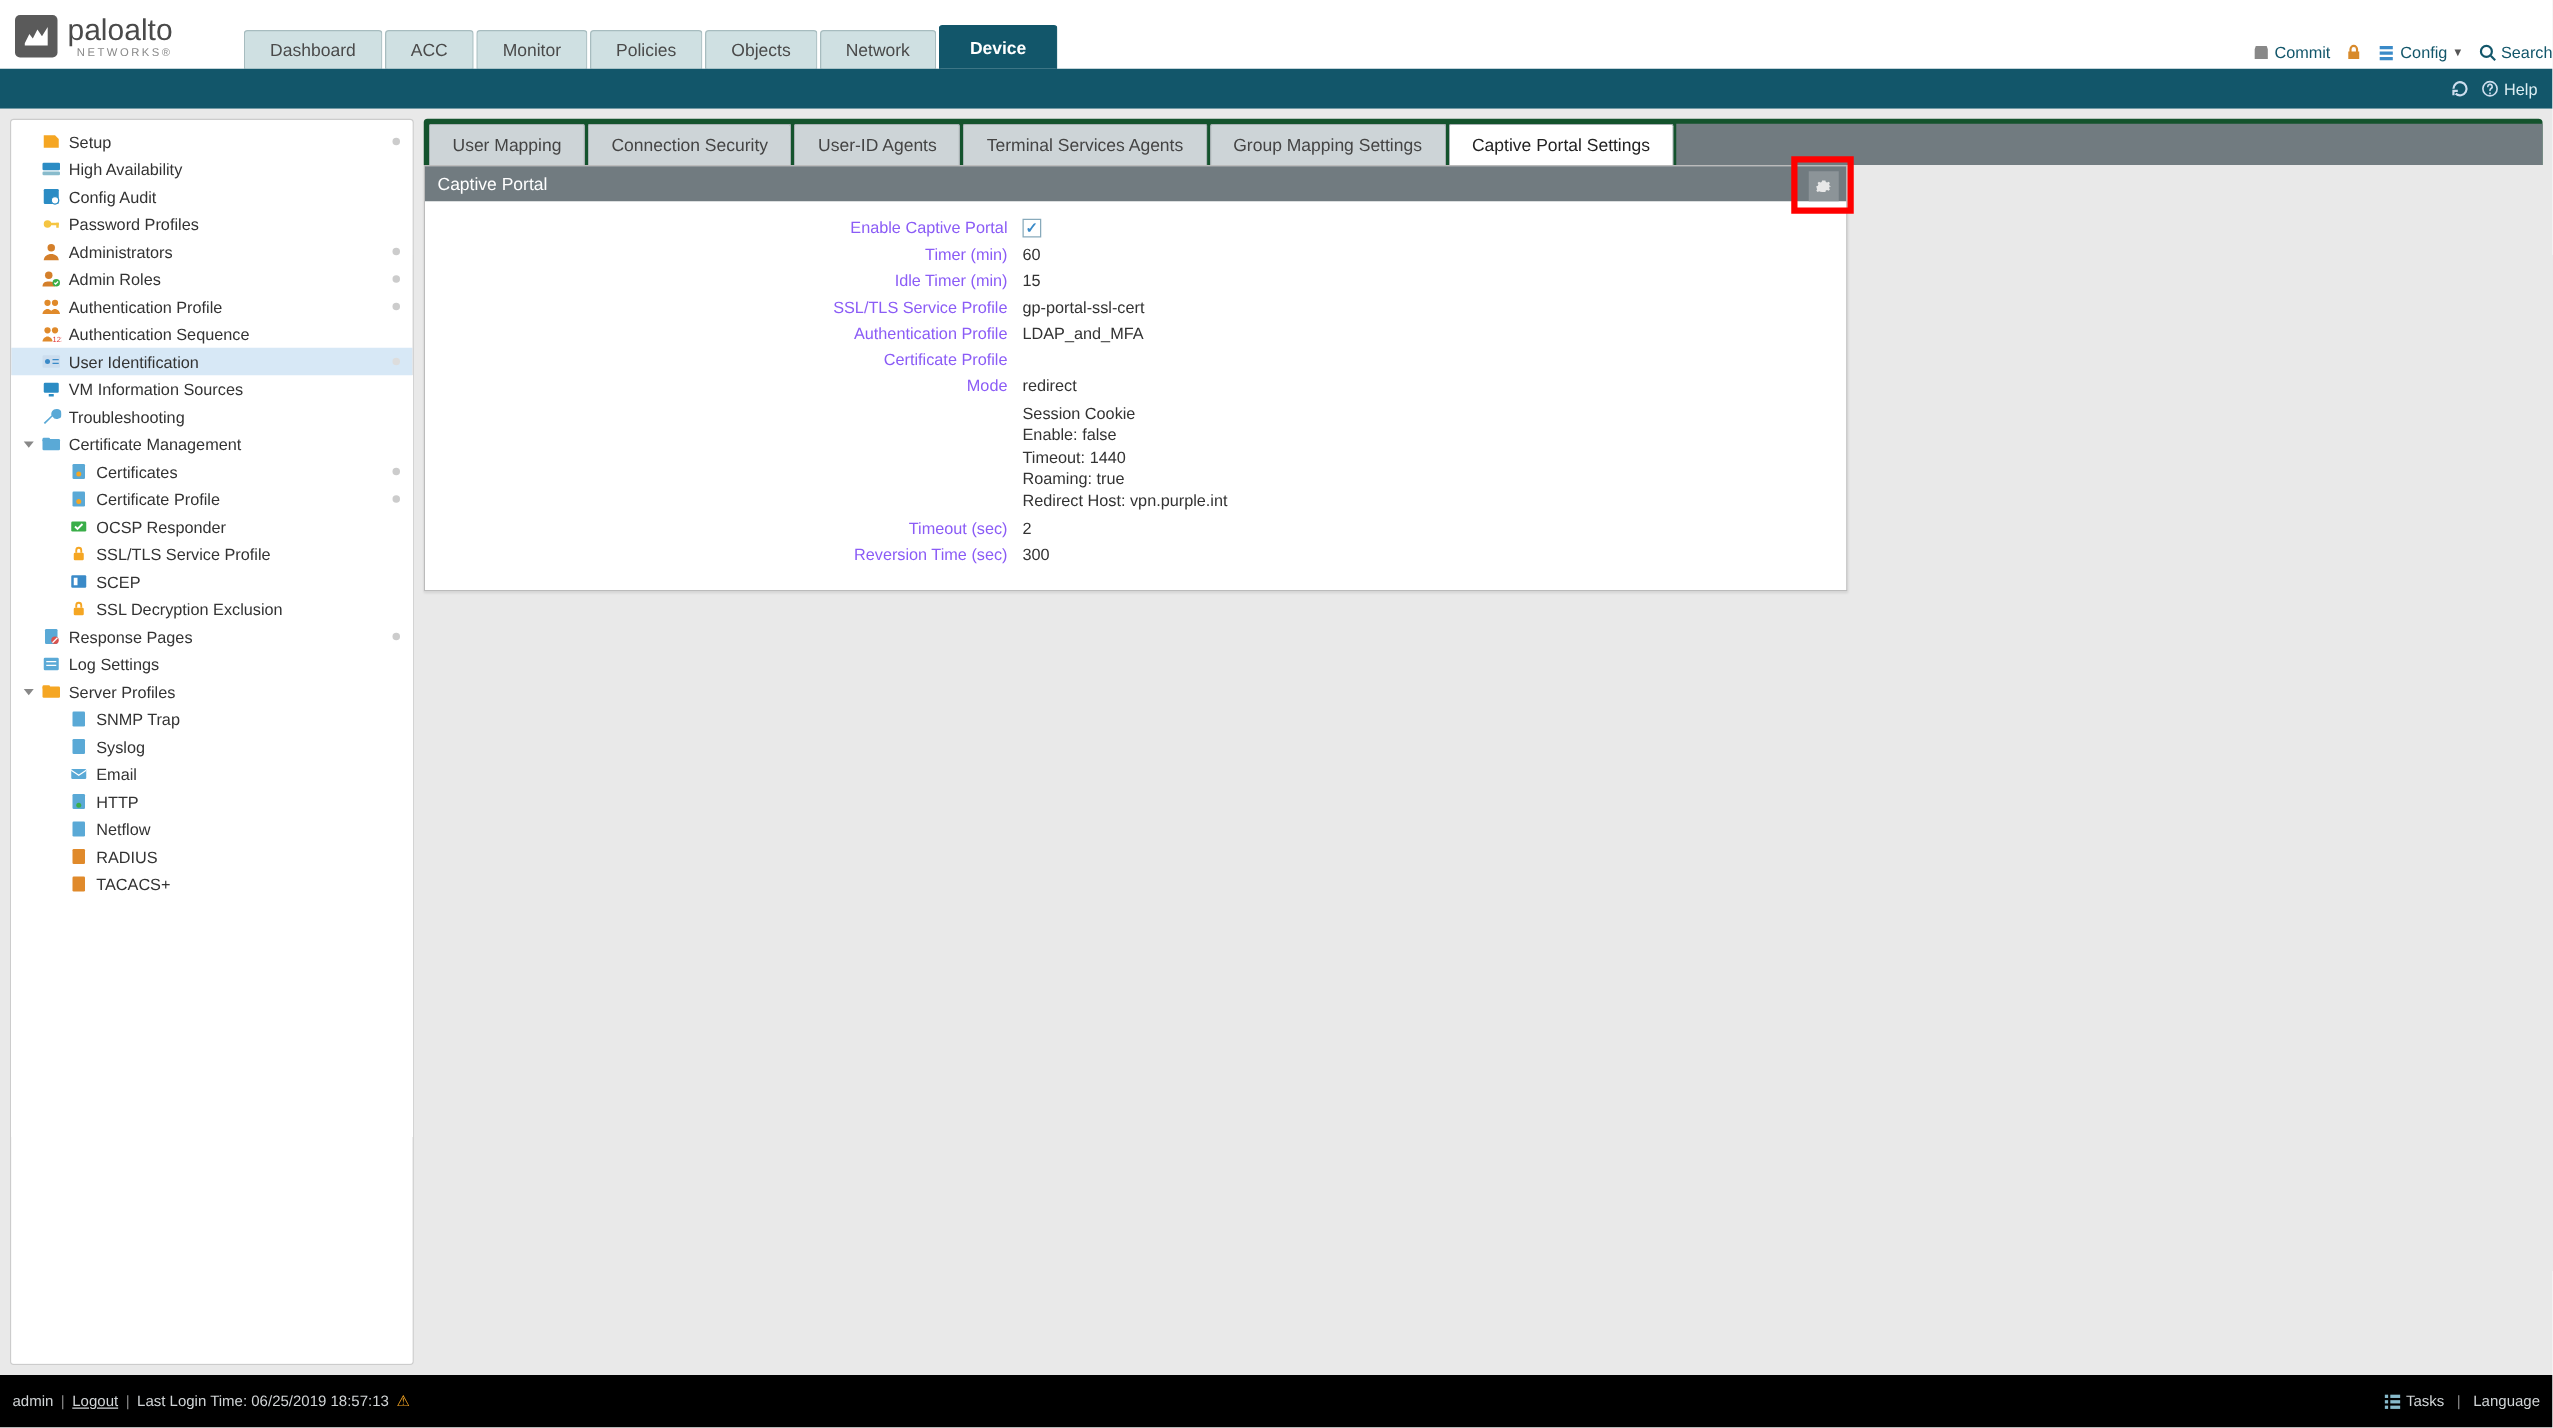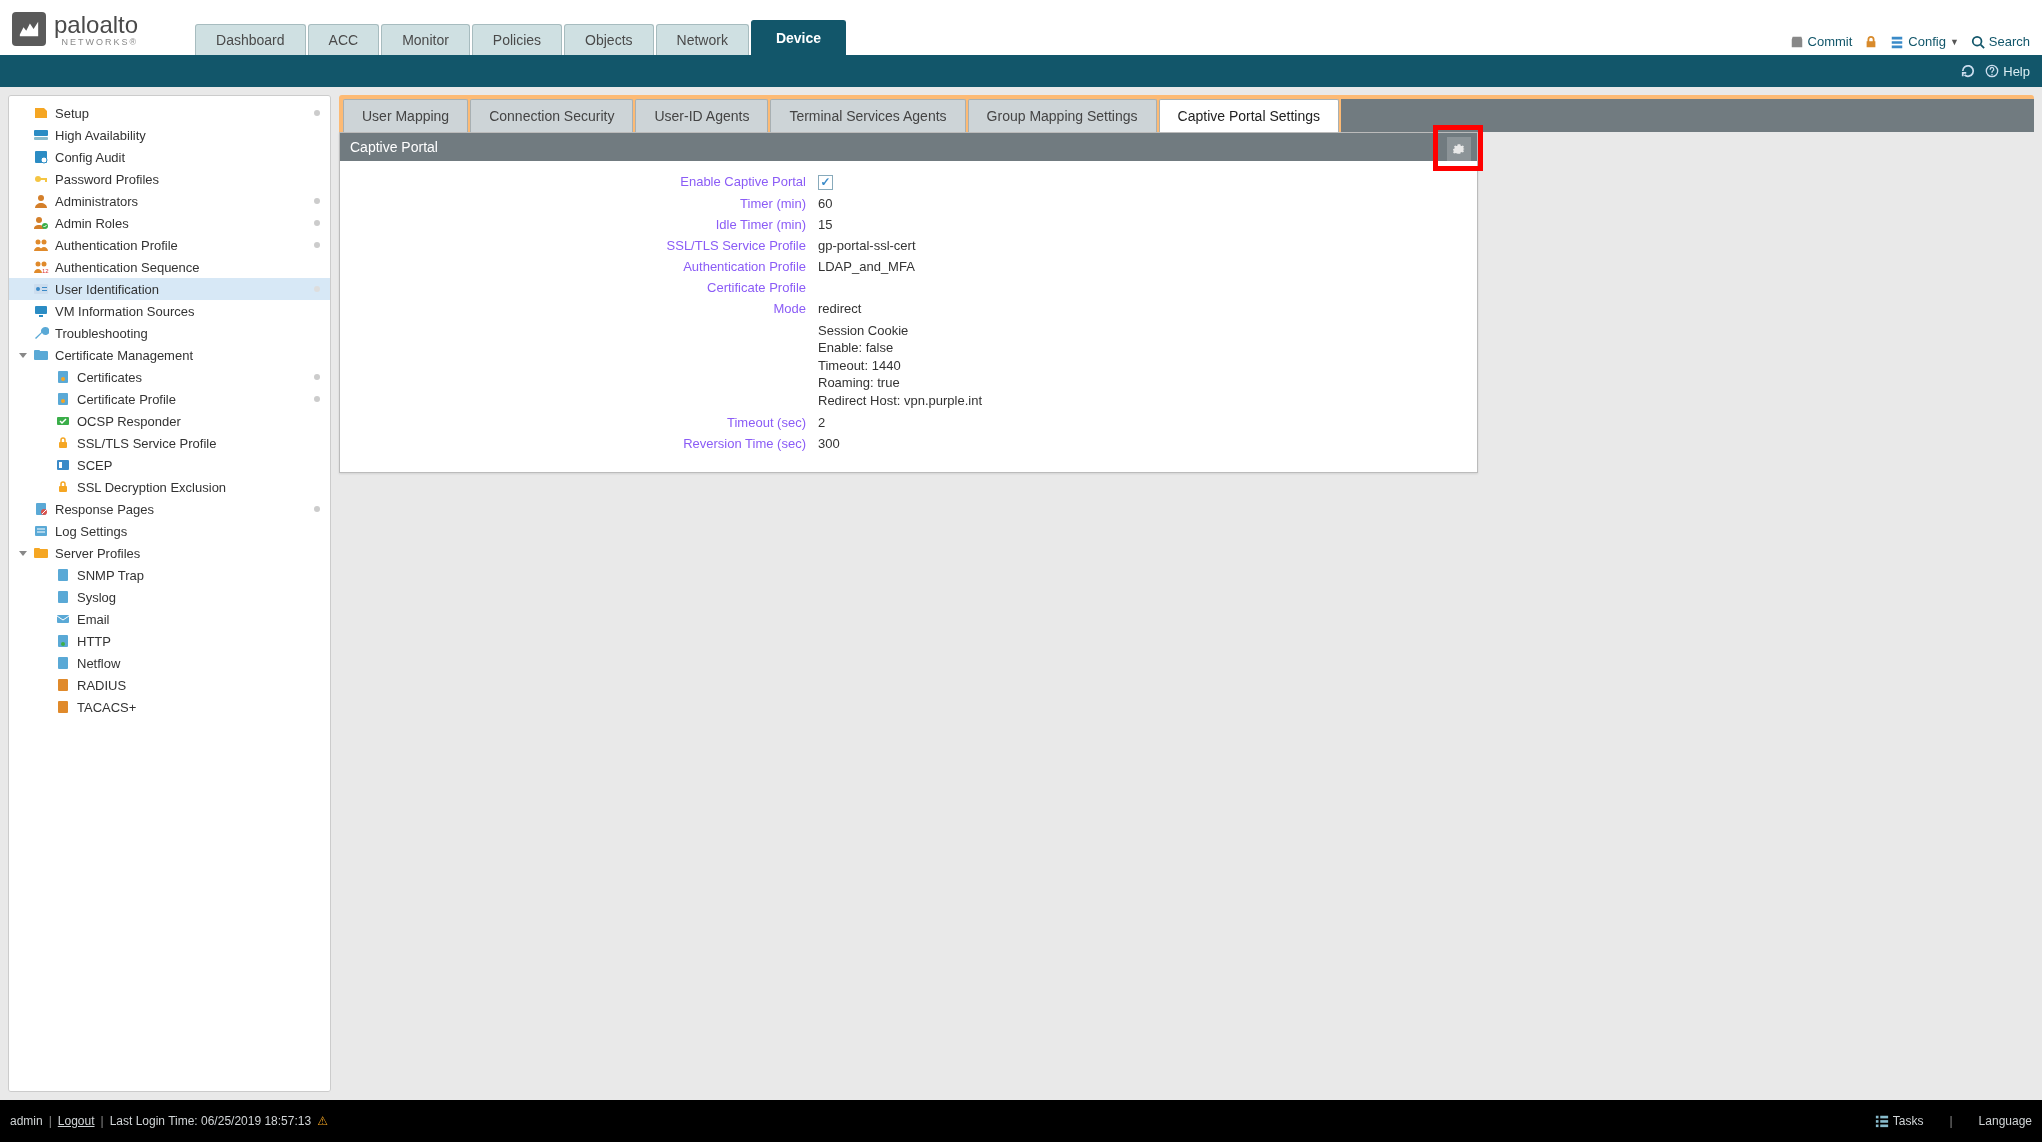--- a/index.html
+++ b/index.html
@@ -62,21 +62,20 @@
     color: #fff;
     font-weight: bold;
     border-color: #12566a;
     padding: 9px 24px;
   }
 
   .top-actions {
     margin-left: auto;
     display: flex;
     align-items: center;
-    padding-right: 12px;
     margin-bottom: 6px;
     font-size: 13px;
   }
   .top-action-btn {
     color: #12566a;
     margin-left: 12px;
     cursor: pointer;
     display: inline-flex;
     align-items: center;
     gap: 4px;
@@ -143,21 +142,21 @@
 
   
   .main-content {
     flex:1;
     margin: 8px;
     position: relative;
   }
   .sub-tabbar {
     display:flex;
     gap: 2px;
-    background: #fdba74;
+    background: #14532d;
     padding-top:4px; padding-left:4px;
     border-radius: 3px 3px 0 0;
   }
   .sub-tab {
     background: #cdd4d7;
     color: #444;
     padding: 8px 18px;
     border: 1px solid #a8b0b3;
     border-bottom: none;
     border-radius: 2px 2px 0 0;
@@ -234,21 +233,21 @@
     height: 42px;
     background: #000000;
     color: #d0d4d6;
     display:flex;
     align-items:center;
     padding: 16px 10px;
     font-size: 12px;
   }
   .footer a { color:#d0d4d6; text-decoration:underline; cursor:pointer; }
   .footer .sep { margin: 0 6px; color:#888;}
-  .footer-right { margin-left:auto; display:flex; align-items:center; gap:20px;}
+  .footer-right { margin-left:auto; display:flex; align-items:center; gap:4px;}
   .warn-ic { color:#f5a623; margin-left:6px;}
 
   
   .drag-handle { position:absolute; right:-3px; top:50%; width:6px; height:36px; cursor:col-resize;}
 
 </style>
 </head>
 <body>
 
 <div class="topbar">

